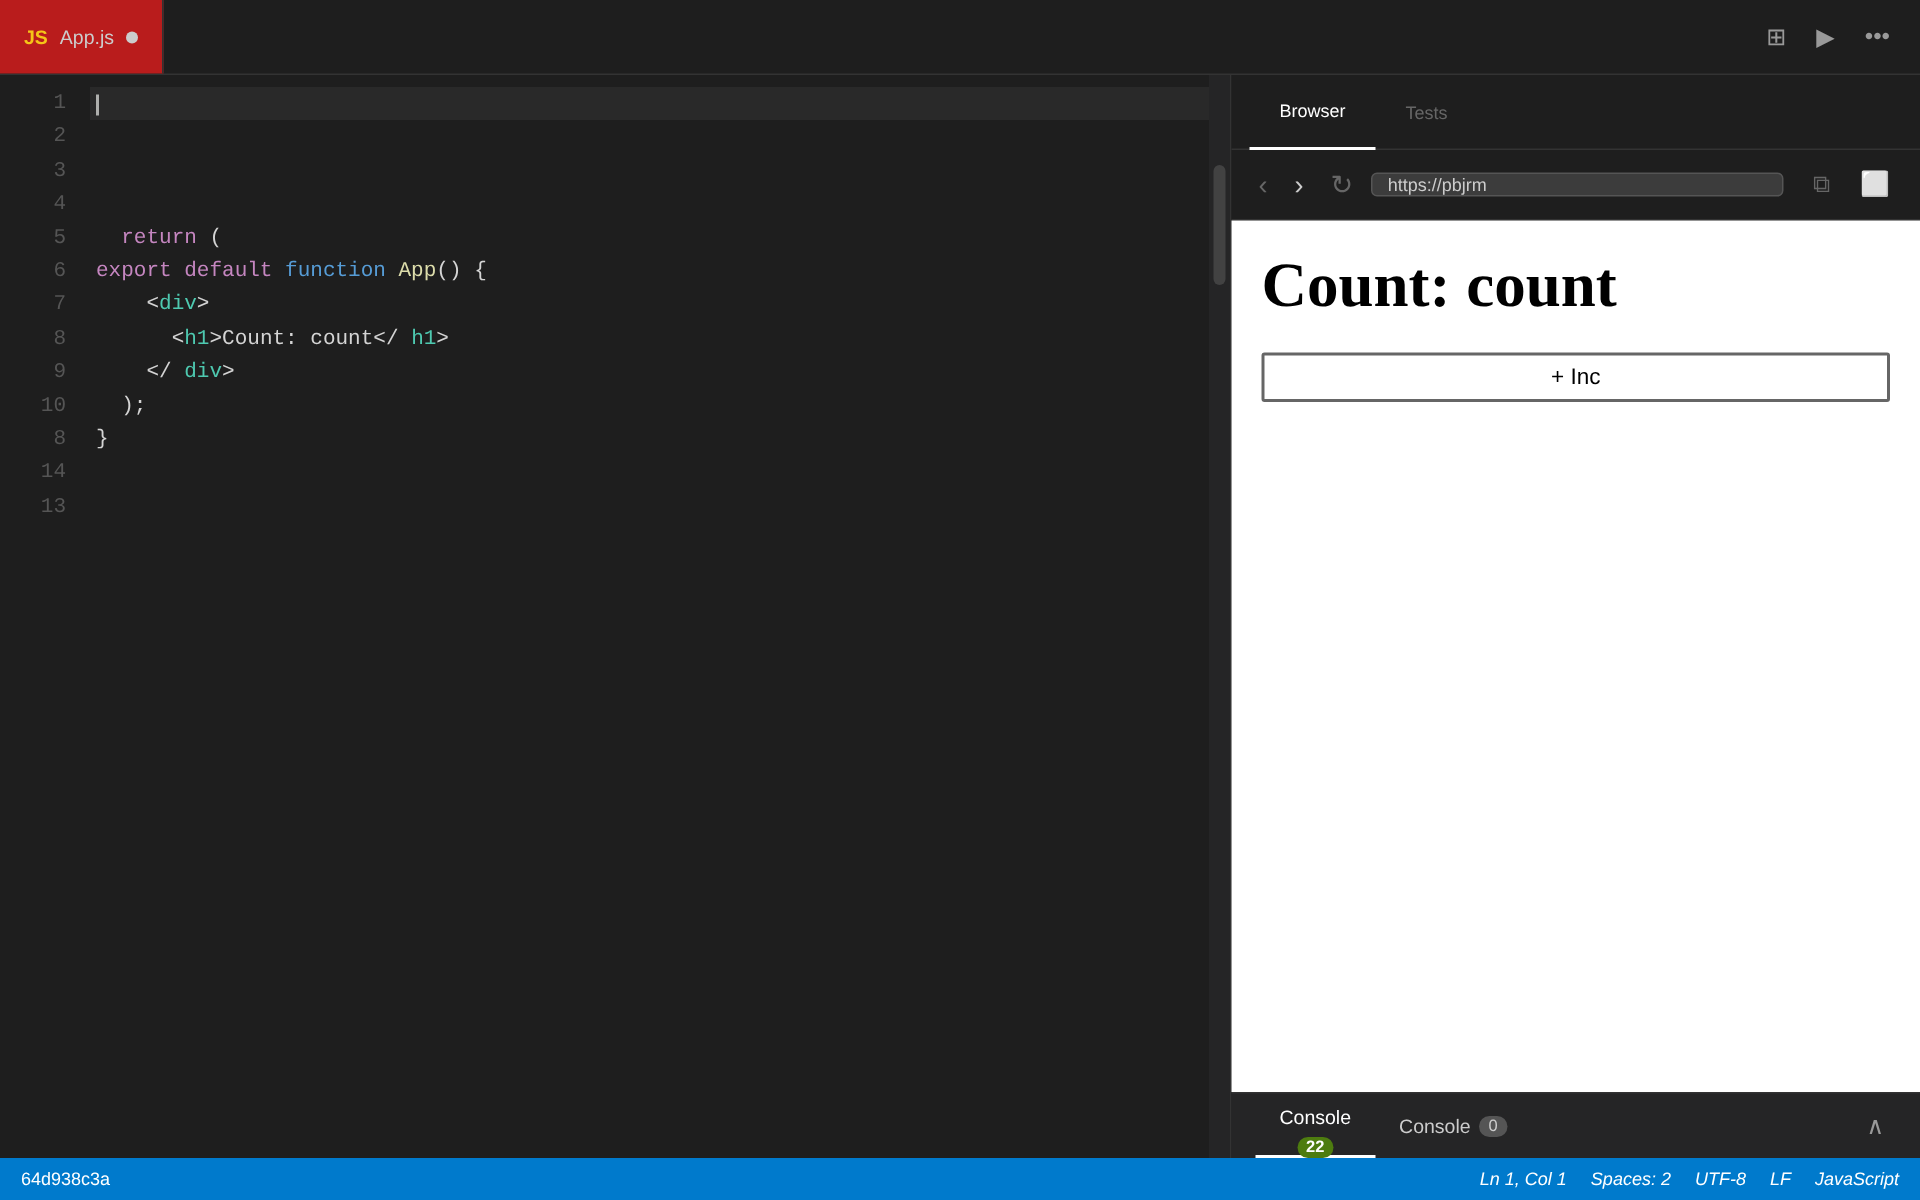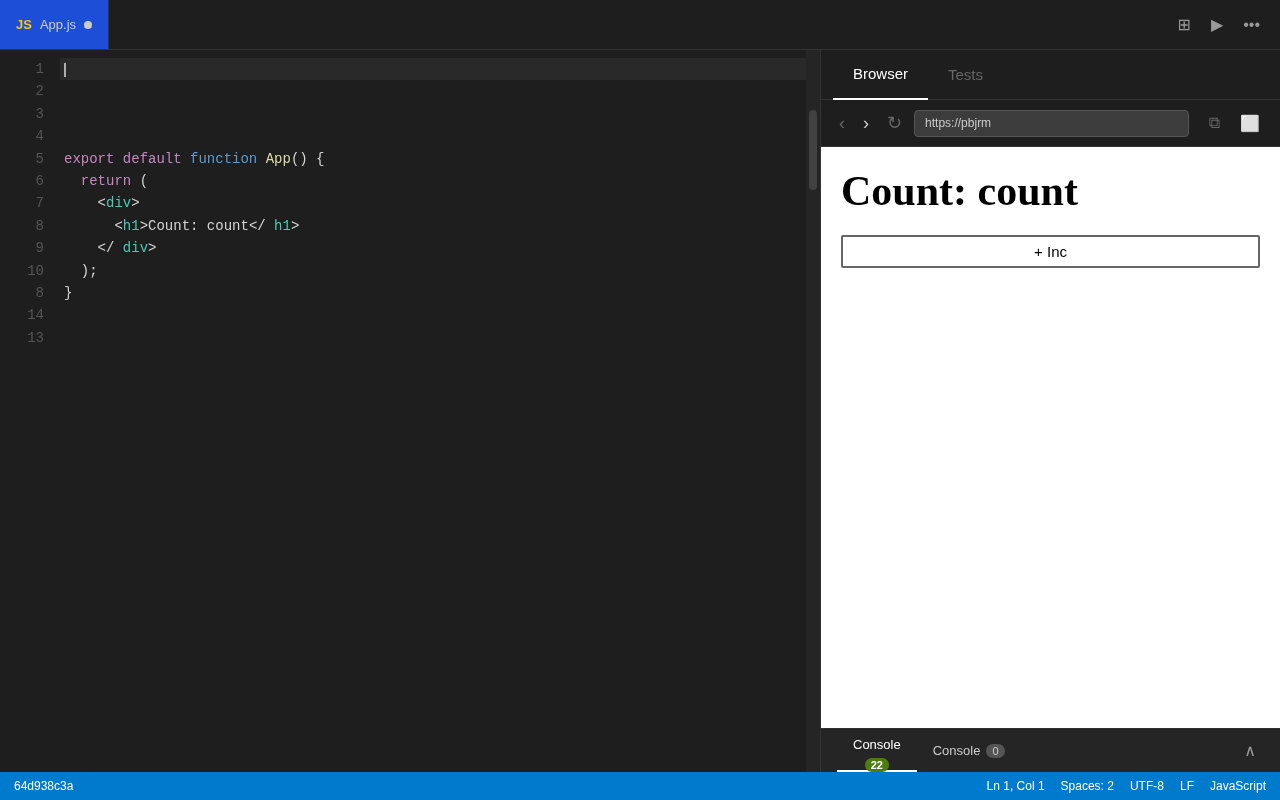--- a/index.html
+++ b/index.html
@@ -20,21 +20,21 @@
       align-items: center;
       height: 50px;
       border-bottom: 1px solid #333;
     }
     .tab {
       display: flex;
       align-items: center;
       gap: 8px;
       padding: 0 16px;
       height: 100%;
-      background: #1d4ed8;
+      background: #b91c1c;
       border-right: 1px solid #333;
       color: #ccc;
       font-size: 13px;
       font-family: sans-serif;
     }
     .tab .js-icon {
       color: #f5c518;
       font-weight: bold;
       font-size: 13px;
     }
@@ -170,21 +170,21 @@
       display: flex;
       align-items: stretch;
       gap: 0;
     }
     .browser-tab {
       padding: 0 20px;
       height: 50px;
       display: flex;
       align-items: center;
       font-family: sans-serif;
-      font-size: 15px;
+      font-size: 12px;
       cursor: pointer;
     }
     .browser-tab.active {
       color: #fff;
       border-bottom: 2px solid #fff;
     }
     .browser-tab.inactive {
       color: #666;
     }
     .browser-nav {
@@ -209,21 +209,21 @@
     .nav-btn.active-nav { color: #ccc; }
     .url-bar {
       flex: 1;
       background: #3c3c3c;
       border: 1px solid #555;
       border-radius: 4px;
       padding: 4px 10px;
       color: #ccc;
       font-family: sans-serif;
       font-size: 12px;
-      height: 27px;
+      height: 16px;
     }
     .browser-action-btns {
       display: flex;
       gap: 4px;
       margin-left: 6px;
     }
     .browser-action-btn {
       background: none;
       border: none;
       color: #666;
@@ -267,21 +267,21 @@
       background: #007acc;
       display: flex;
       align-items: center;
       padding: 0 14px;
       font-family: sans-serif;
       font-size: 12px;
       color: #fff;
       justify-content: space-between;
     }
     .bottom-left { display: flex; align-items: center; gap: 16px; }
-    .bottom-right { display: flex; align-items: center; gap: 16px; }
+    .bottom-right { display: flex; align-items: center; gap: 16px; font-style: italic; }
 
     
     .console-bar {
       height: 44px;
       background: #252526;
       display: flex;
       align-items: center;
       border-top: 1px solid #333;
       padding: 0 16px;
       gap: 0;
@@ -365,23 +365,23 @@
       <div class="code-area">
 
         <span class="code-line active"><span class="cursor"></span></span>
 
         <span class="code-line"> </span>
 
         <span class="code-line"> </span>
 
         <span class="code-line"> </span>
 
+        <span class="code-line">  <span class="kw">return</span> <span class="punc">(</span></span>
+
         <span class="code-line"><span class="kw">export</span> <span class="kw">default</span> <span class="kw2">function</span> <span class="fn">App</span><span class="punc">() {</span></span>
-
-        <span class="code-line">  <span class="kw">return</span> <span class="punc">(</span></span>
 
         <span class="code-line">    <span class="punc">&lt;</span><span class="tagname">div</span><span class="punc">&gt;</span></span>
 
         <span class="code-line">      <span class="punc">&lt;</span><span class="tagname">h1</span><span class="punc">&gt;</span><span class="plain">Count: count</span><span class="punc">&lt;/</span> <span class="tagname">h1</span><span class="punc">&gt;</span></span>
 
 
         <span class="code-line">    <span class="punc">&lt;/</span> <span class="tagname">div</span><span class="punc">&gt;</span></span>
 
         <span class="code-line">  <span class="punc">);</span></span>
 

